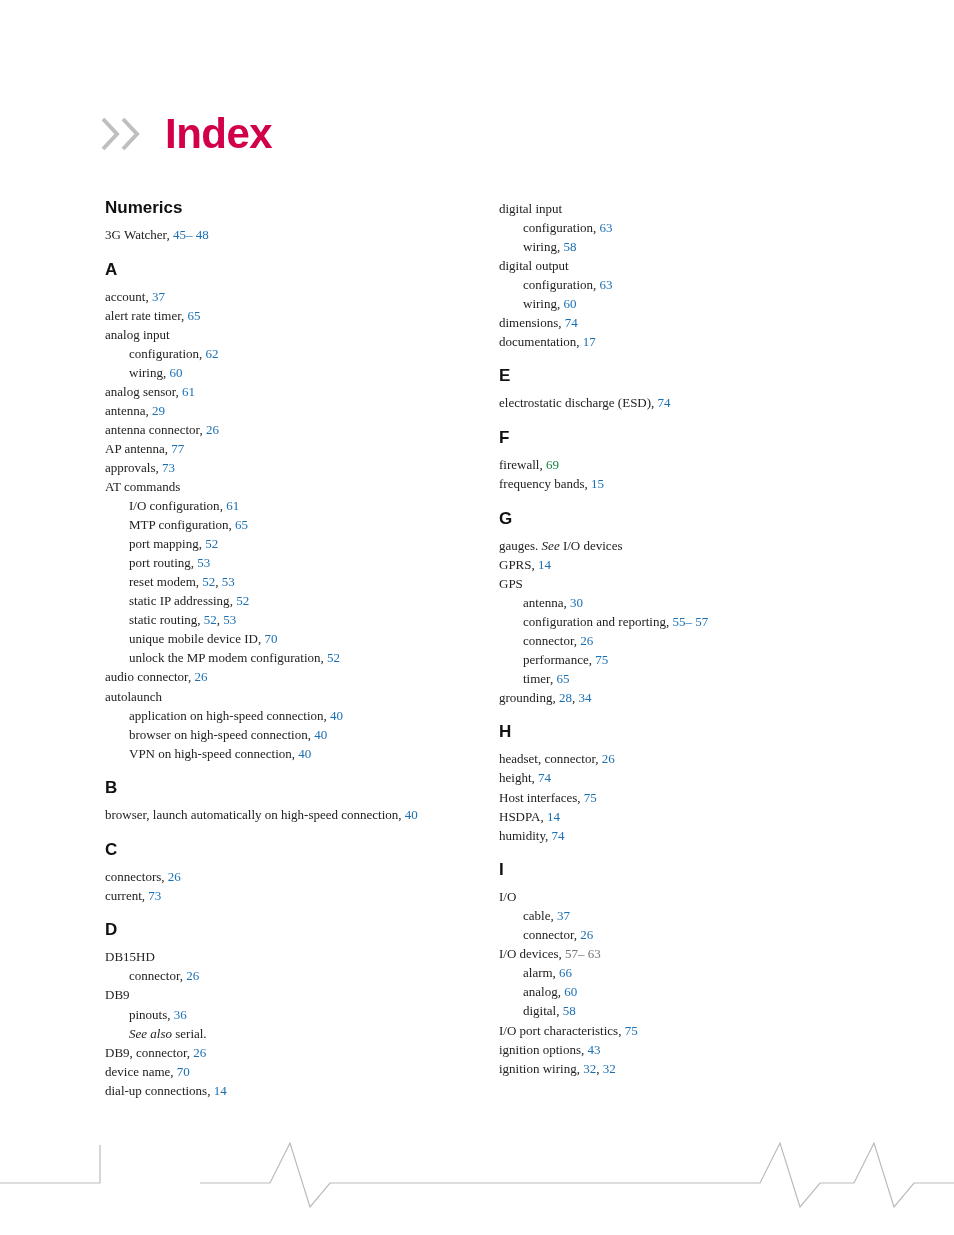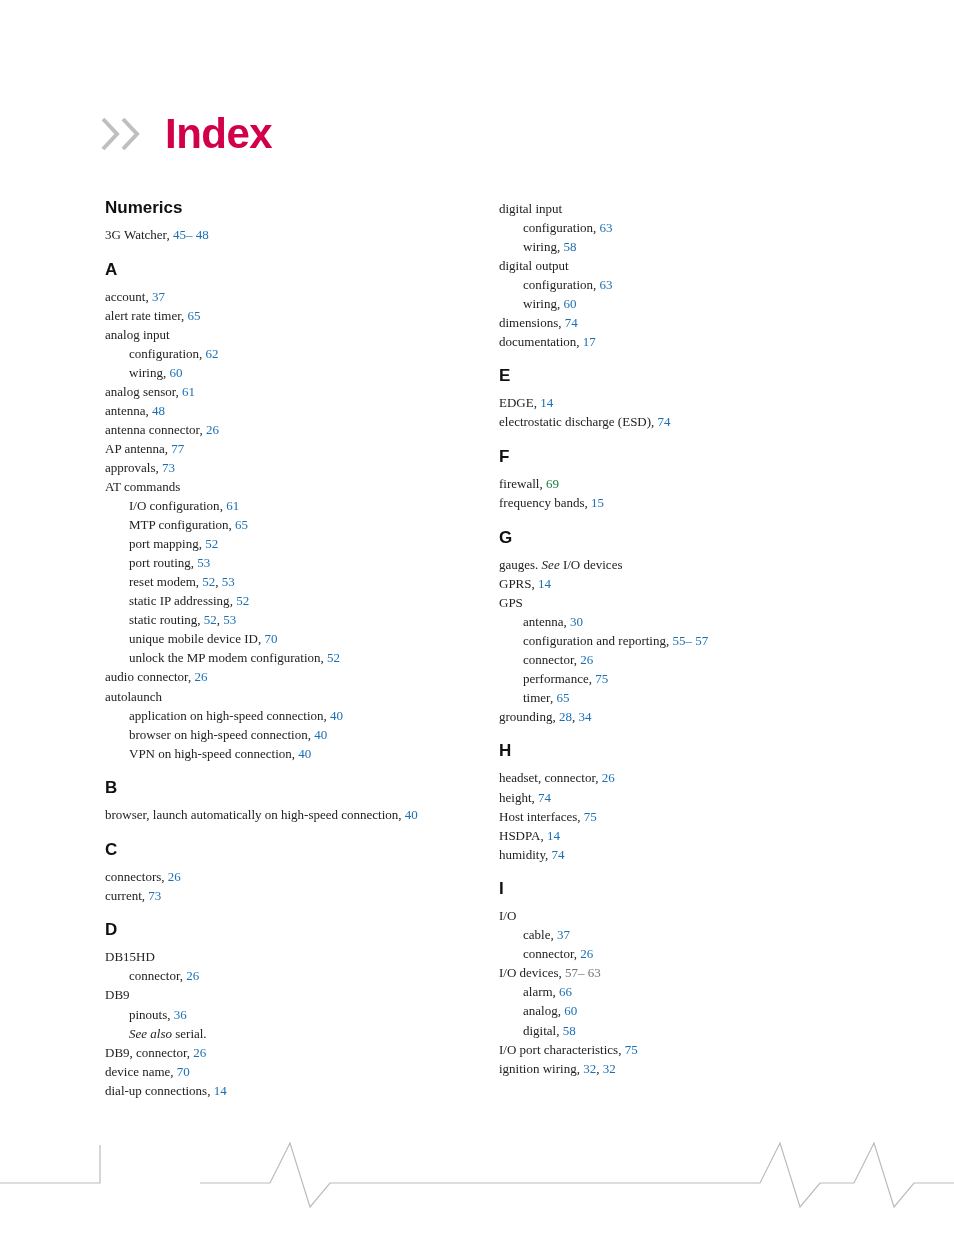--- a/index.html
+++ b/index.html
@@ -35,21 +35,21 @@
     <div class="sh first">Numerics</div>
     <div class="entry"><span>3G Watcher</span>, <a class="pg" style="color: rgb(26, 111, 179); text-decoration: none;">45– 48</a></div>
 
     <div class="sh">A</div>
     <div class="entry"><span>account</span>, <a class="pg" style="color: rgb(26, 111, 179); text-decoration: none;">37</a></div>
     <div class="entry"><span>alert rate timer</span>, <a class="pg" style="color: rgb(26, 111, 179); text-decoration: none;">65</a></div>
     <div class="entry"><span>analog input</span></div>
     <div class="entry sub"><span>configuration</span>, <a class="pg" style="color: rgb(26, 111, 179); text-decoration: none;">62</a></div>
     <div class="entry sub"><span>wiring</span>, <a class="pg" style="color: rgb(26, 111, 179); text-decoration: none;">60</a></div>
     <div class="entry"><span>analog sensor</span>, <a class="pg" style="color: rgb(26, 111, 179); text-decoration: none;">61</a></div>
-    <div class="entry"><span>antenna</span>, <a class="pg" style="color: rgb(26, 111, 179); text-decoration: none;">48</a></div>
+    <div class="entry"><span>antenna</span>, <a class="pg" style="color: rgb(26, 111, 179); text-decoration: none;">29</a></div>
     <div class="entry"><span>antenna connector</span>, <a class="pg" style="color: rgb(26, 111, 179); text-decoration: none;">26</a></div>
     <div class="entry"><span>AP antenna</span>, <a class="pg" style="color: rgb(26, 111, 179); text-decoration: none;">77</a></div>
     <div class="entry"><span>approvals</span>, <a class="pg" style="color: rgb(26, 111, 179); text-decoration: none;">73</a></div>
     <div class="entry"><span>AT commands</span></div>
     <div class="entry sub"><span>I/O configuration</span>, <a class="pg" style="color: rgb(26, 111, 179); text-decoration: none;">61</a></div>
     <div class="entry sub"><span>MTP configuration</span>, <a class="pg" style="color: rgb(26, 111, 179); text-decoration: none;">65</a></div>
     <div class="entry sub"><span>port mapping</span>, <a class="pg" style="color: rgb(26, 111, 179); text-decoration: none;">52</a></div>
     <div class="entry sub"><span>port routing</span>, <a class="pg" style="color: rgb(26, 111, 179); text-decoration: none;">53</a></div>
     <div class="entry sub"><span>reset modem</span>, <a class="pg" style="color: rgb(26, 111, 179); text-decoration: none;">52</a>, <a class="pg" style="color: rgb(26, 111, 179); text-decoration: none;">53</a></div>
     <div class="entry sub"><span>static IP addressing</span>, <a class="pg" style="color: rgb(26, 111, 179); text-decoration: none;">52</a></div>
@@ -84,21 +84,20 @@
     <div class="entry"><span>digital input</span></div>
     <div class="entry sub"><span>configuration</span>, <a class="pg" style="color: rgb(26, 111, 179); text-decoration: none;">63</a></div>
     <div class="entry sub"><span>wiring</span>, <a class="pg" style="color: rgb(26, 111, 179); text-decoration: none;">58</a></div>
     <div class="entry"><span>digital output</span></div>
     <div class="entry sub"><span>configuration</span>, <a class="pg" style="color: rgb(26, 111, 179); text-decoration: none;">63</a></div>
     <div class="entry sub"><span>wiring</span>, <a class="pg" style="color: rgb(26, 111, 179); text-decoration: none;">60</a></div>
     <div class="entry"><span>dimensions</span>, <a class="pg" style="color: rgb(26, 111, 179); text-decoration: none;">74</a></div>
     <div class="entry"><span>documentation</span>, <a class="pg" style="color: rgb(26, 111, 179); text-decoration: none;">17</a></div>
 
     <div class="sh">E</div>
-    <div class="entry"><span>EDGE</span>, <a class="pg" style="color: rgb(26, 111, 179); text-decoration: none;">14</a></div>
     <div class="entry"><span>electrostatic discharge (ESD)</span>, <a class="pg" style="color: rgb(26, 111, 179); text-decoration: none;">74</a></div>
 
     <div class="sh">F</div>
     <div class="entry"><span>firewall</span>, <a class="pg" style="color: #15803d; text-decoration: none;">69</a></div>
     <div class="entry"><span>frequency bands</span>, <a class="pg" style="color: rgb(26, 111, 179); text-decoration: none;">15</a></div>
 
     <div class="sh">G</div>
     <div class="entry"><span>gauges. </span><em>See</em><span> I/O devices</span></div>
     <div class="entry"><span>GPRS</span>, <a class="pg" style="color: rgb(26, 111, 179); text-decoration: none;">14</a></div>
     <div class="entry"><span>GPS</span></div>
@@ -118,19 +117,20 @@
 
     <div class="sh">I</div>
     <div class="entry"><span>I/O</span></div>
     <div class="entry sub"><span>cable</span>, <a class="pg" style="color: rgb(26, 111, 179); text-decoration: none;">37</a></div>
     <div class="entry sub"><span>connector</span>, <a class="pg" style="color: rgb(26, 111, 179); text-decoration: none;">26</a></div>
     <div class="entry"><span>I/O devices</span>, <a class="pg" style="color: #737373; text-decoration: none;">57– 63</a></div>
     <div class="entry sub"><span>alarm</span>, <a class="pg" style="color: rgb(26, 111, 179); text-decoration: none;">66</a></div>
     <div class="entry sub"><span>analog</span>, <a class="pg" style="color: rgb(26, 111, 179); text-decoration: none;">60</a></div>
     <div class="entry sub"><span>digital</span>, <a class="pg" style="color: rgb(26, 111, 179); text-decoration: none;">58</a></div>
     <div class="entry"><span>I/O port characteristics</span>, <a class="pg" style="color: rgb(26, 111, 179); text-decoration: none;">75</a></div>
+    <div class="entry"><span>ignition options</span>, <a class="pg" style="color: rgb(26, 111, 179); text-decoration: none;">43</a></div>
     <div class="entry"><span>ignition wiring</span>, <a class="pg" style="color: rgb(26, 111, 179); text-decoration: none;">32</a>, <a class="pg" style="color: rgb(26, 111, 179); text-decoration: none;">32</a></div>
   </div>
 </div>
 
 <svg class="dec" width="954" height="80" viewBox="0 0 954 80">
   <path d="M0 48 L100 48 L100 10 M200 48 L270 48 L290 8 L310 72 L330 48 L760 48 L780 8 L800 72 L820 48 L854 48 L874 8 L894 72 L914 48 L954 48" fill="none" stroke="#bbb" stroke-width="1.2"></path>
 </svg>
 
 </body></html>

